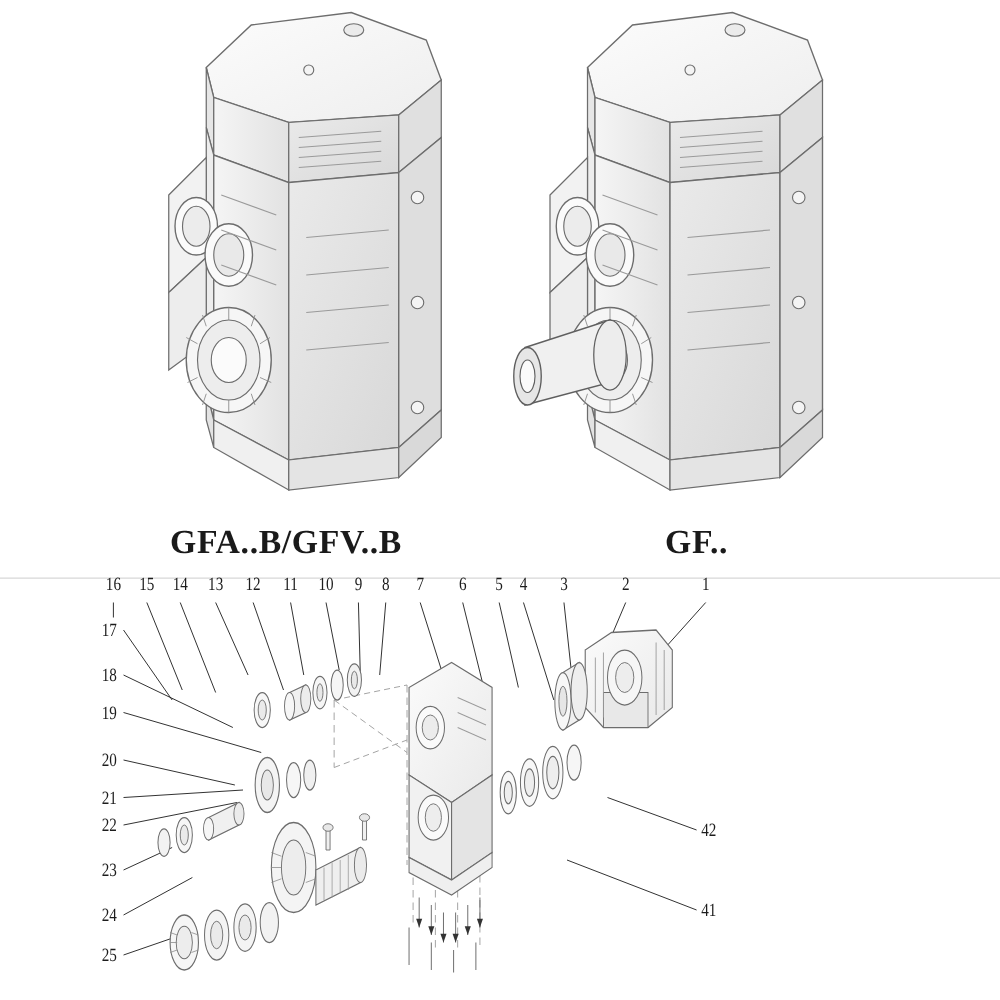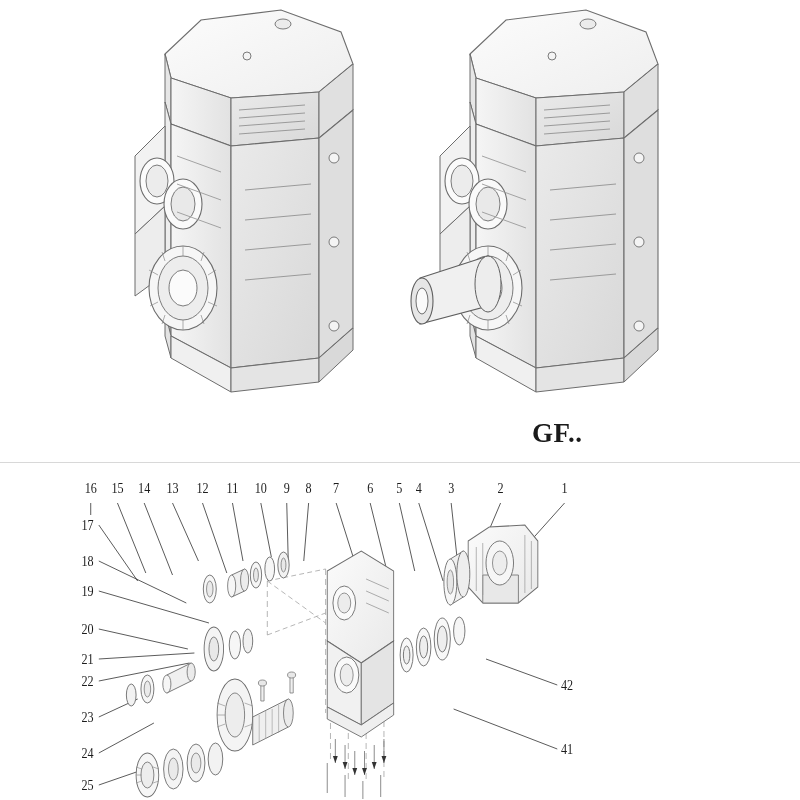--- a/index.html
+++ b/index.html
@@ -26,21 +26,21 @@
   #top-panel {
     left: 0; top: 0; width: 800px; height: 462px;
   }
   #divider {
     position: absolute;
     left: 0; top: 462px;
     width: 800px; height: 1px;
     background: #d8d8d8;
   }
   #bottom-panel {
-    left: 0; top: 463px; width: 648px; height: 337px;
+    left: 0; top: 442px; width: 648px; height: 337px;
   }
   .caption {
     position: absolute;
     font-family: "Liberation Serif", serif;
     font-weight: bold;
     font-size: 27px;
     color: #1a1a1a;
     letter-spacing: 0.5px;
     white-space: nowrap;
   }
@@ -158,20 +158,21 @@
         <g>
           <path d="M10,272 L78,250 L78,300 L10,318 Z" fill="#f0f0f0" stroke="#5f5f5f" stroke-width="1.1"></path>
           <ellipse cx="12" cy="295" rx="11" ry="23" fill="#e6e6e6" stroke="#5f5f5f" stroke-width="1.1"></ellipse>
           <ellipse cx="12" cy="295" rx="6" ry="13" fill="#fafafa" stroke="#5f5f5f" stroke-width="0.9"></ellipse>
           <ellipse cx="78" cy="278" rx="13" ry="28" fill="#ededed" stroke="#5f5f5f" stroke-width="1"></ellipse>
         </g>
       </g>
 
     </svg>
 
+    <div class="caption" id="caption-left">GFA..B/GFV..B</div>
     <div class="caption" id="caption-right">GF..</div>
   </div>
 
   <div id="divider"></div>
 
   <div class="panel" id="bottom-panel">
     <svg class="draw" viewBox="0 0 800 337" preserveAspectRatio="none">
       <defs>
         <linearGradient id="exFace" x1="0" y1="0" x2="1" y2="1">
           <stop offset="0%" stop-color="#fbfbfb"></stop>

